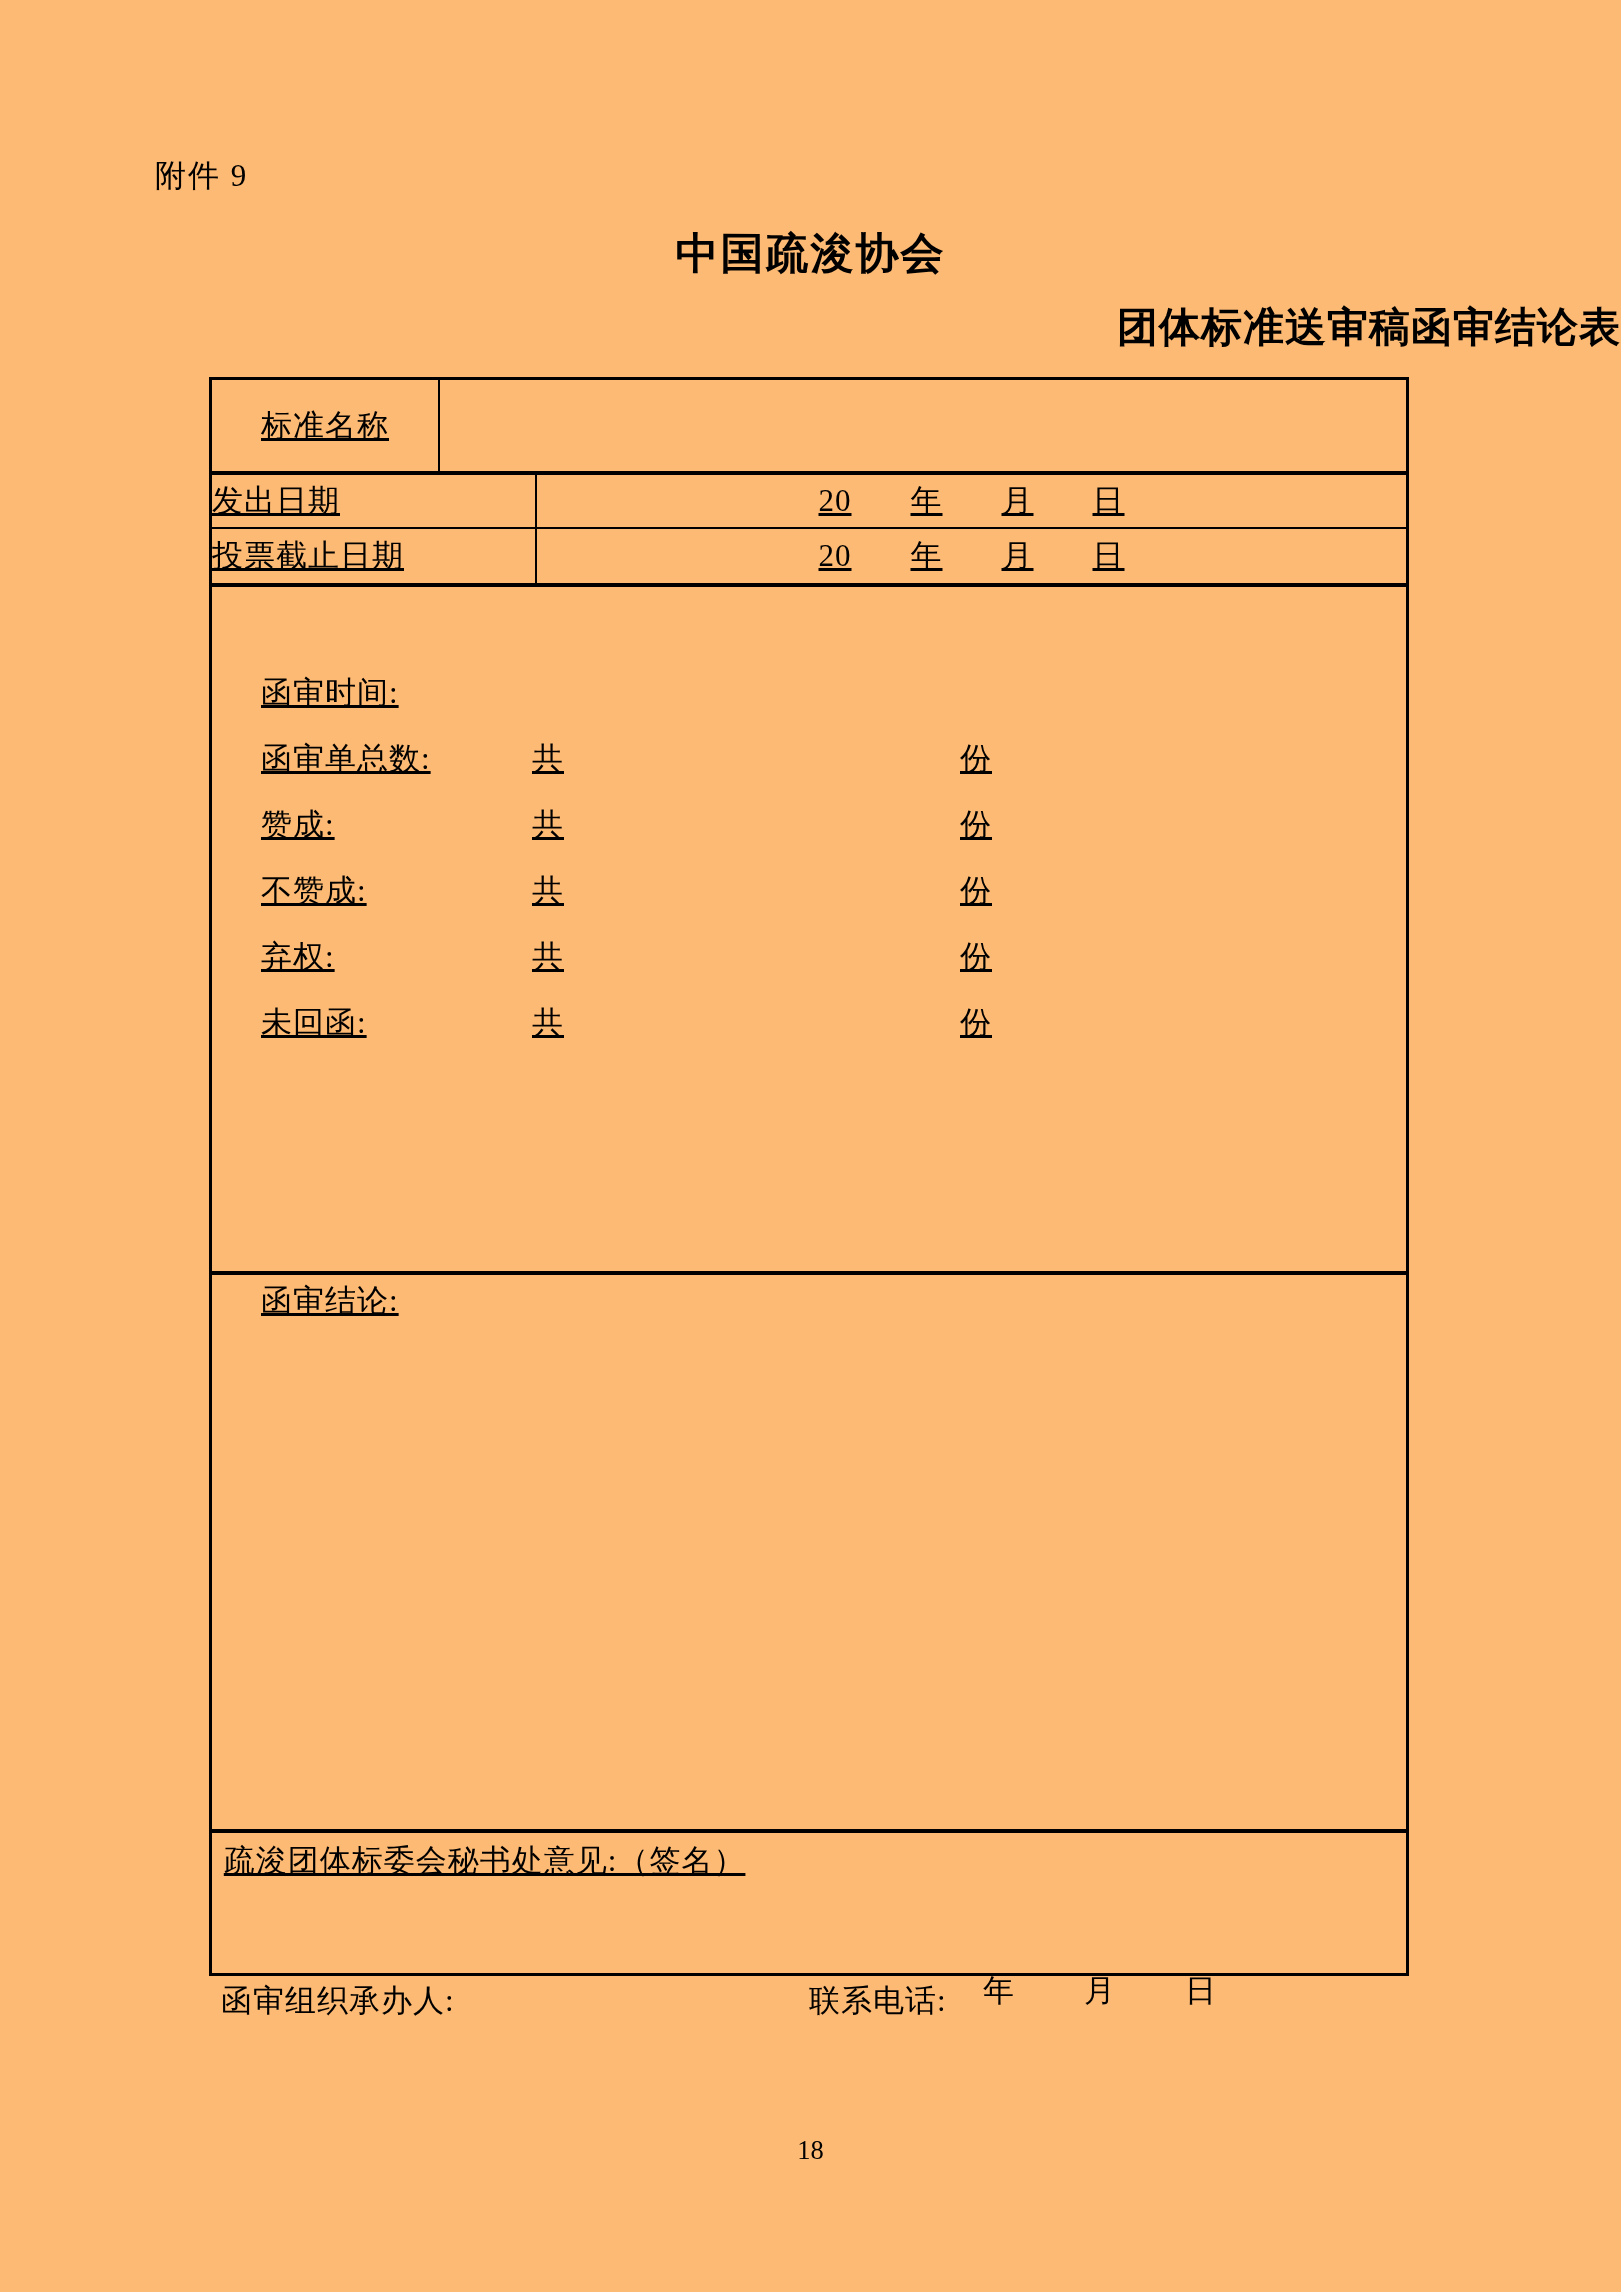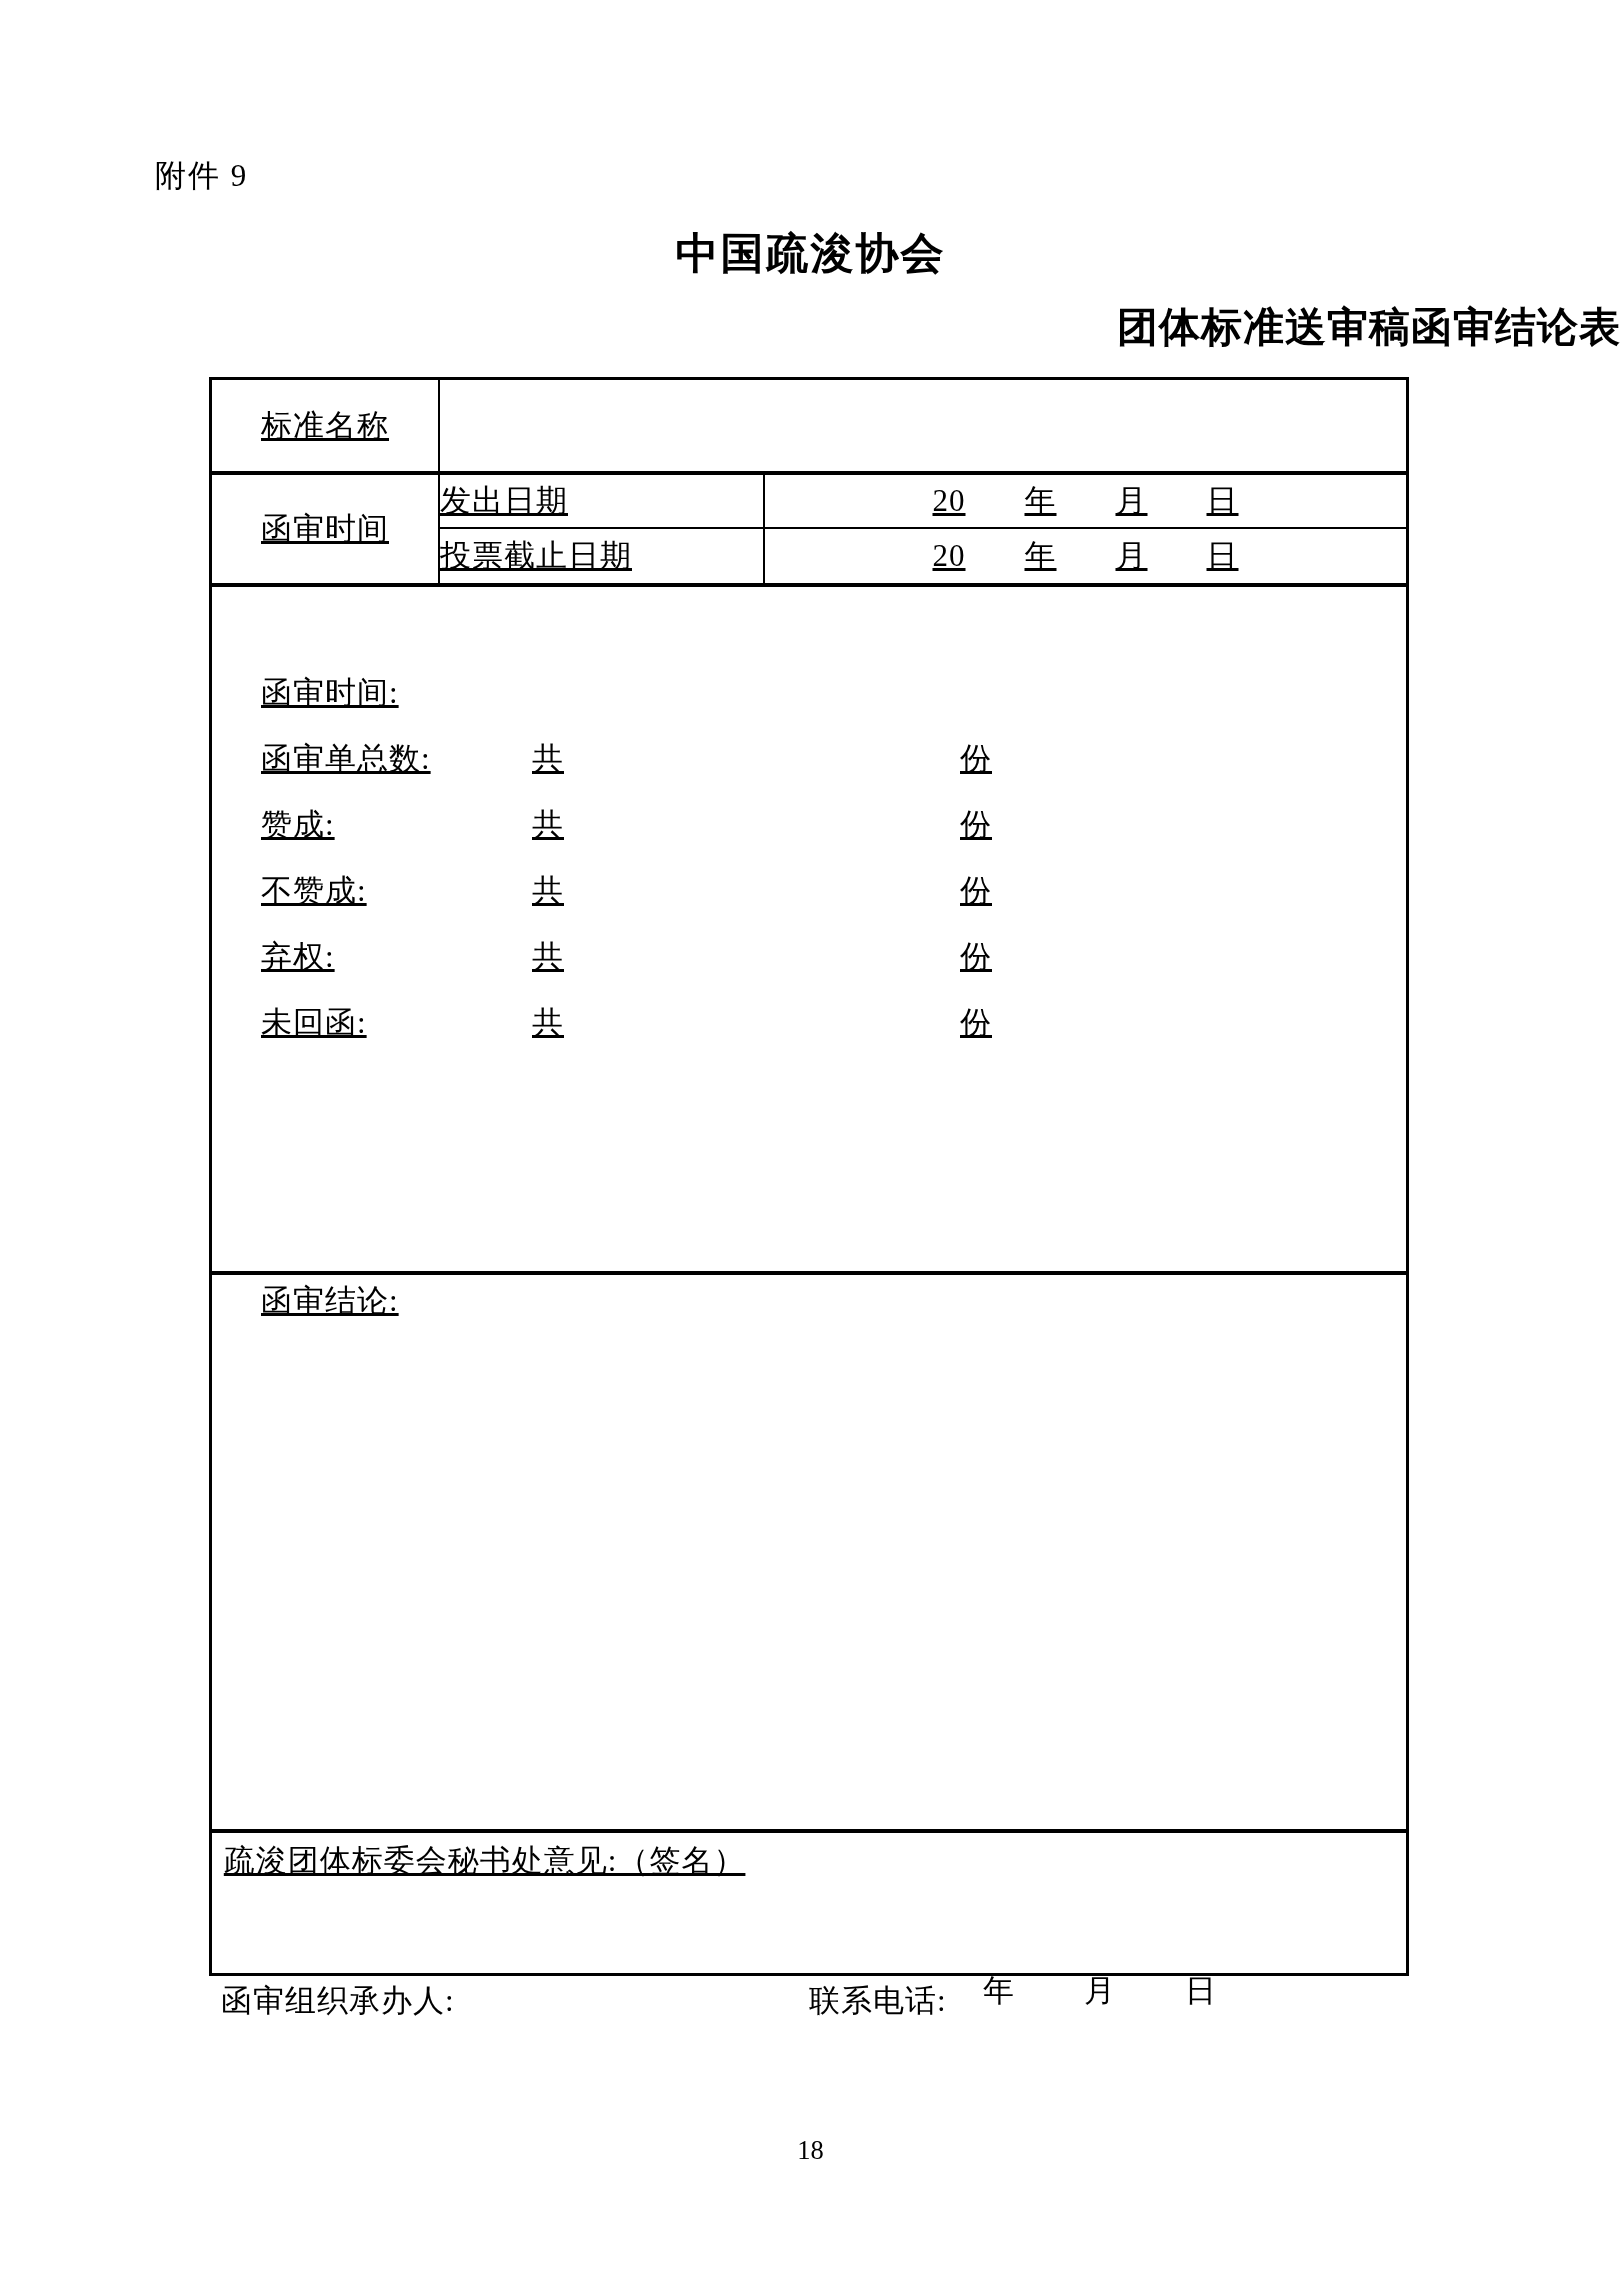--- a/index.html
+++ b/index.html
@@ -1,20 +1,20 @@
 <!DOCTYPE html>
 <html lang="zh"><head>
 <meta charset="utf-8">
 <style>
   html,body { margin:0; padding:0; background:#e8e8e8; }
   .page {
     position:relative;
     width:1621px; height:2293px;
     margin:0 auto;
-    background:#ffffff;
+    background:#fdba74;
     color:#000000;
     font-family:"Liberation Serif","DejaVu Serif",serif;
     overflow:hidden;
   }
   .attachment {
     position:absolute; left:155px; top:155px;
     font-size:31px; letter-spacing:2px;
   }
   .title1 {
     position:absolute; left:0; right:0; top:225px;
@@ -88,23 +88,20 @@
   <div class="formtable">
 
     <div class="row1">
       <div class="cell-label">
         <span>标准名称</span>
       </div>
       <div class="cell-value"></div>
     </div>
 
     <div class="row23">
-      <div class="cell-label">
-        <span>函审时间</span>
-      </div>
       <div class="subrows">
         <div class="subrow">
           <div class="subcell-label">
             <span>发出日期</span>
           </div>
           <div class="datecell">
             <span>20</span>
             <span>年</span>
             <span>月</span>
             <span>日</span>

